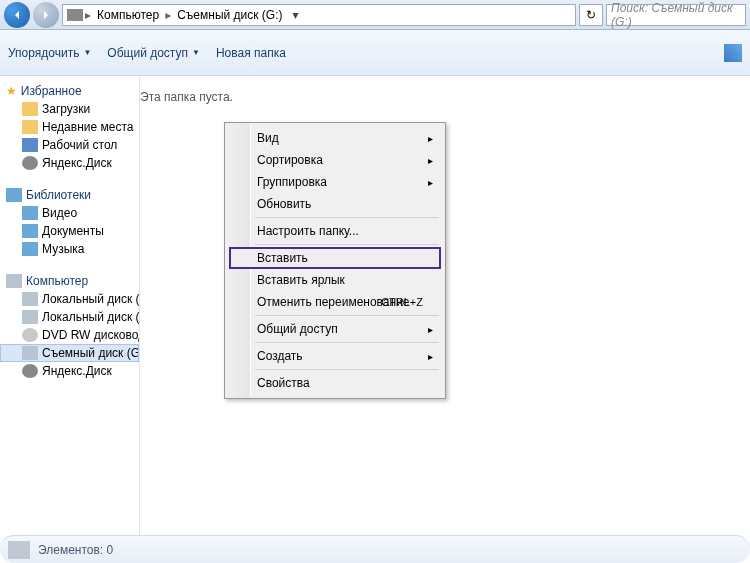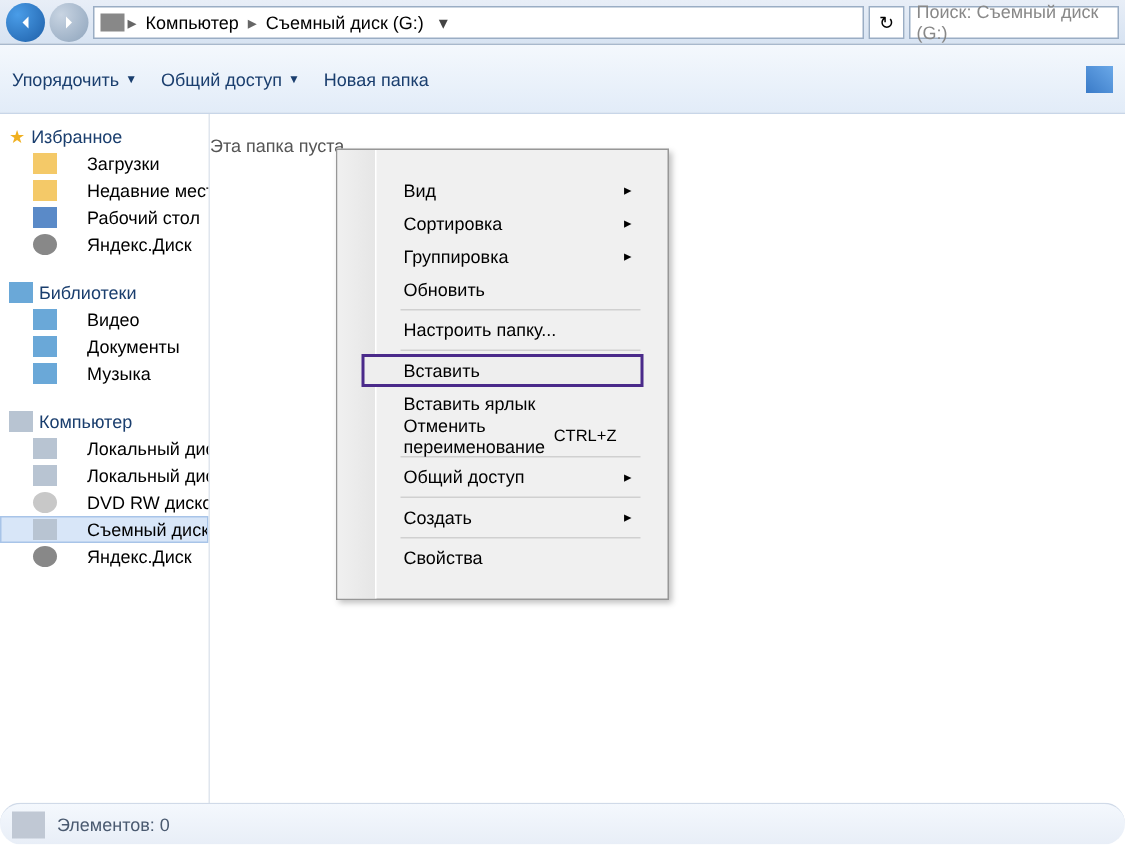--- a/index.html
+++ b/index.html
@@ -9,50 +9,50 @@
 .addr-bar { height: 30px; background: linear-gradient(#e8eef7, #d7e3f2); border-bottom: 1px solid #a8b8cc; display: flex; align-items: center; padding: 0 4px; gap: 3px; }
 .nav-btn { width: 26px; height: 26px; border-radius: 50%; background: radial-gradient(circle at 30% 30%, #4a9de8, #1e5fa8); display: flex; align-items: center; justify-content: center; cursor: pointer; }
 .nav-btn.fwd { background: radial-gradient(circle at 30% 30%, #c8d4e2, #8ea4bc); }
 .nav-btn svg { fill: #fff; }
 .breadcrumb { flex: 1; height: 22px; background: #fff; border: 1px solid #9aadc4; display: flex; align-items: center; padding: 0 4px; gap: 2px; }
 .bc-icon { width: 16px; height: 12px; background: #888; }
 .bc-sep { color: #666; }
 .bc-item { color: #000; padding: 0 4px; cursor: pointer; }
 .bc-drop { width: 14px; text-align: center; color: #444; }
 .refresh-box { width: 24px; height: 22px; border: 1px solid #9aadc4; background: #fff; display: flex; align-items: center; justify-content: center; }
-.search-box { width: 140px; height: 22px; border: 1px solid #9aadc4; background: #fff; color: #888; padding: 0 4px; display: flex; align-items: center; }
+.search-box { width: 140px; height: 22px; border: 1px solid #9aadc4; background: #fff; color: #888; font-style: italic; padding: 0 4px; display: flex; align-items: center; }
 
 
 .toolbar { height: 46px; background: linear-gradient(#f4f8fd, #e2ecf8); border-bottom: 1px solid #c8d6e8; display: flex; align-items: center; padding: 0 8px; gap: 16px; }
 .tb-item { color: #1a3e6e; cursor: pointer; display: flex; align-items: center; gap: 4px; }
 .tb-drop { font-size: 8px; }
 .tb-right { margin-left: auto; width: 18px; height: 18px; background: linear-gradient(45deg,#3a7bc8,#6aa8e8); }
 
 
 .main { display: flex; height: 475px; }
 .sidebar { width: 140px; background: #fff; border-right: 1px solid #e0e6ee; padding: 6px 0; overflow: hidden; }
 .sb-group { margin-bottom: 14px; }
 .sb-header { display: flex; align-items: center; gap: 4px; padding: 2px 6px; color: #1a3e6e; cursor: pointer; }
 .sb-header .star { color: #f0b020; }
-.sb-item { display: flex; align-items: center; gap: 20px; padding: 2px 6px 2px 22px; color: #000; cursor: pointer; white-space: nowrap; overflow: hidden; }
+.sb-item { display: flex; align-items: center; gap: 4px; padding: 2px 6px 2px 22px; color: #000; cursor: pointer; white-space: nowrap; overflow: hidden; }
 .sb-item.sel { background: #d8e6f8; border: 1px solid #a8c4e8; padding: 1px 5px 1px 21px; }
 .sb-icon { width: 16px; height: 14px; display: inline-block; flex-shrink: 0; }
 .i-folder { background: #f4c968; }
 .i-drive { background: #b8c4d2; }
 .i-disc { background: #c8c8c8; border-radius: 50%; }
 .i-lib { background: #6aa8d8; }
 .i-net { background: #7aa8d0; }
 .i-desk { background: #5a8ac8; }
 .i-yd { background: #888; border-radius: 50%; }
 
 .content { flex: 1; position: relative; }
 .empty-msg { text-align: left; color: #555; margin-top: 14px; }
 
 
-.ctx-menu { position: absolute; left: 224px; top: 99px; width: 222px; background: #f0f0f0; border: 1px solid #979797; box-shadow: 2px 2px 4px rgba(0,0,0,0.25); padding: 16px; }
+.ctx-menu { position: absolute; left: 224px; top: 122px; width: 222px; background: #f0f0f0; border: 1px solid #979797; box-shadow: 2px 2px 4px rgba(0,0,0,0.25); padding: 4px; }
 .ctx-item { height: 22px; display: flex; align-items: center; padding: 0 20px 0 28px; position: relative; cursor: pointer; color: #000; }
 .ctx-item.hl { border: 2px solid #4a2a8a; background: #eee; padding: 0 18px 0 26px; }
 .ctx-sep { height: 1px; background: #d0d0d0; margin: 2px 2px 2px 26px; }
 .ctx-arrow { position: absolute; right: 8px; font-size: 10px; }
 .ctx-short { position: absolute; right: 18px; font-size: 11px; text-align: right; }
 .ctx-gutter { position: absolute; left: 0; top: 0; bottom: 0; width: 26px; background: linear-gradient(to right,#f0f0f0,#e6e6e6); border-right: 1px solid #fff; }
 .ctx-items { position: relative; }
 
 
 .status { position: absolute; left: 0; right: 0; bottom: 0; height: 28px; background: linear-gradient(#f4f8fd,#e8eef7); border-top: 1px solid #d0dae8; display: flex; align-items: center; padding: 0 8px; gap: 8px; color: #4a5a70; border-radius: 14px; }

